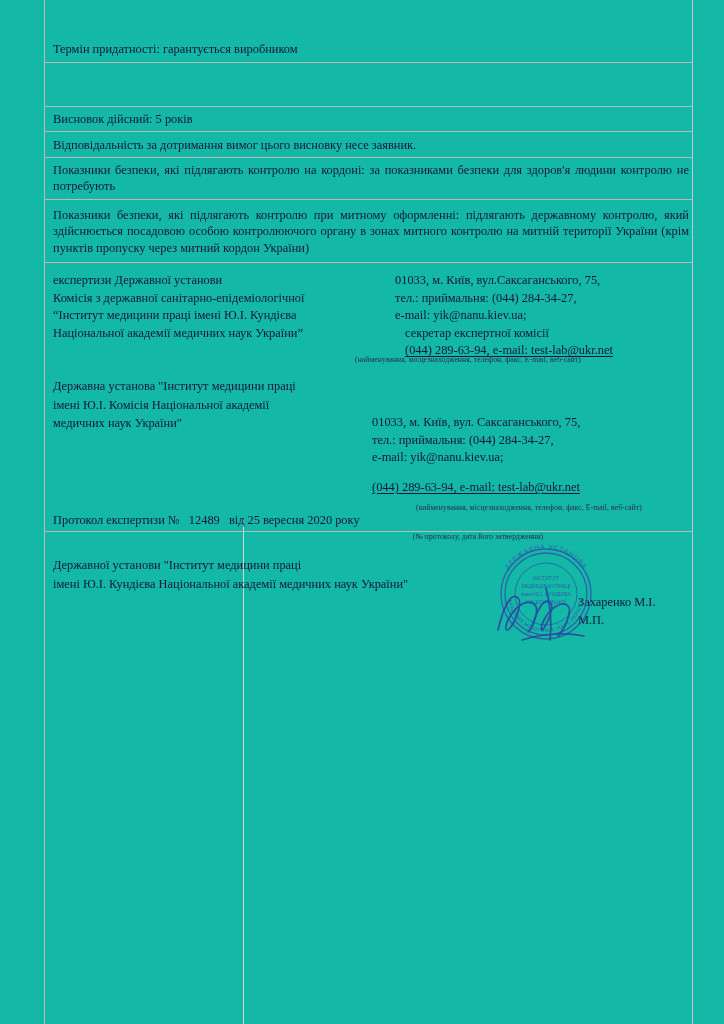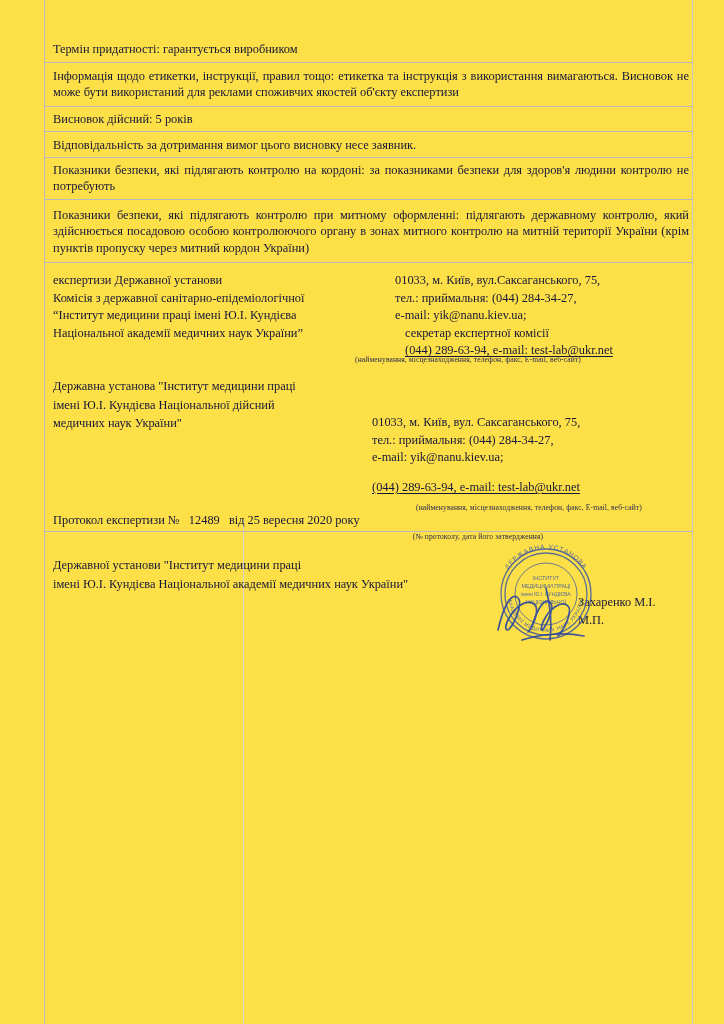--- a/index.html
+++ b/index.html
@@ -12,21 +12,21 @@
     height: 1024px;
     position: relative;
     font-family: "Liberation Serif", serif;
     color: #1a1a2e;
     overflow: hidden;
   }
 
   .page {
     position: absolute;
     inset: 0;
-    background: #fde047;
+    background: #14b8a6;
   }
 
   
   .left-rule {
     position: absolute;
     left: 44px;
     top: 0;
     width: 1px;
     height: 1024px;
     background: #b9b9c4;
@@ -99,21 +99,20 @@
 
 <div class="page">
 
   <div class="left-rule"></div>
   <div class="right-rule"></div>
   <div class="mid-rule"></div>
 
   <div class="block" style="left:53px; top:41px; width:630px;">Термін придатності: гарантується виробником</div>
   <div class="hline" style="left:44px; top:62px; width:649px;"></div>
 
-  <div class="block" style="left:53px; top:68px; width:636px;">Інформація щодо етикетки, інструкції, правил тощо: етикетка та інструкція з використання вимагаються. Висновок не може бути використаний для реклами споживчих якостей об'єкту експертизи</div>
   <div class="hline" style="left:44px; top:106px; width:649px;"></div>
 
   <div class="block" style="left:53px; top:111px; width:630px;">Висновок дійсний: 5 років</div>
   <div class="hline" style="left:44px; top:131px; width:649px;"></div>
 
   <div class="block" style="left:53px; top:137px; width:630px;">Відповідальність за дотримання вимог цього висновку несе заявник.</div>
   <div class="hline" style="left:44px; top:157px; width:649px;"></div>
 
   <div class="block" style="left:53px; top:162px; width:636px;">Показники безпеки, які підлягають контролю на кордоні: за показниками безпеки для здоров'я людини контролю не потребують</div>
   <div class="hline" style="left:44px; top:199px; width:649px;"></div>
@@ -133,21 +132,21 @@
     <div>тел.: приймальня: (044) 284-34-27,</div>
     <div>e-mail: yik@nanu.kiev.ua;</div>
     <div style="padding-left:10px;">секретар експертної комісії</div>
     <div style="padding-left:10px;" class="u-line nowrap">(044) 289-63-94, e-mail: test-lab@ukr.net</div>
   </div>
 
   <div class="block tiny" style="left:253px; top:355px; width:430px; text-align:center;">(найменування, місцезнаходження, телефон, факс, E-mail, веб-сайт)</div>
 
   <div class="block" style="left:53px; top:377px; width:330px; line-height:1.5;">
     <div>Державна установа "Інститут медицини праці</div>
-    <div>імені Ю.І. Кундієва Національної дійсний</div>
+    <div>імені Ю.І. Комісія Національної академії</div>
     <div>медичних наук України"</div>
   </div>
 
   <div class="block" style="left:372px; top:414px; width:310px; line-height:1.42;">
     <div>01033, м. Київ, вул. Саксаганського, 75,</div>
     <div>тел.: приймальня: (044) 284-34-27,</div>
     <div>e-mail: yik@nanu.kiev.ua;</div>
     <div style="height:12px;"></div>
     <div class="u-line nowrap">(044) 289-63-94, e-mail: test-lab@ukr.net</div>
   </div>

